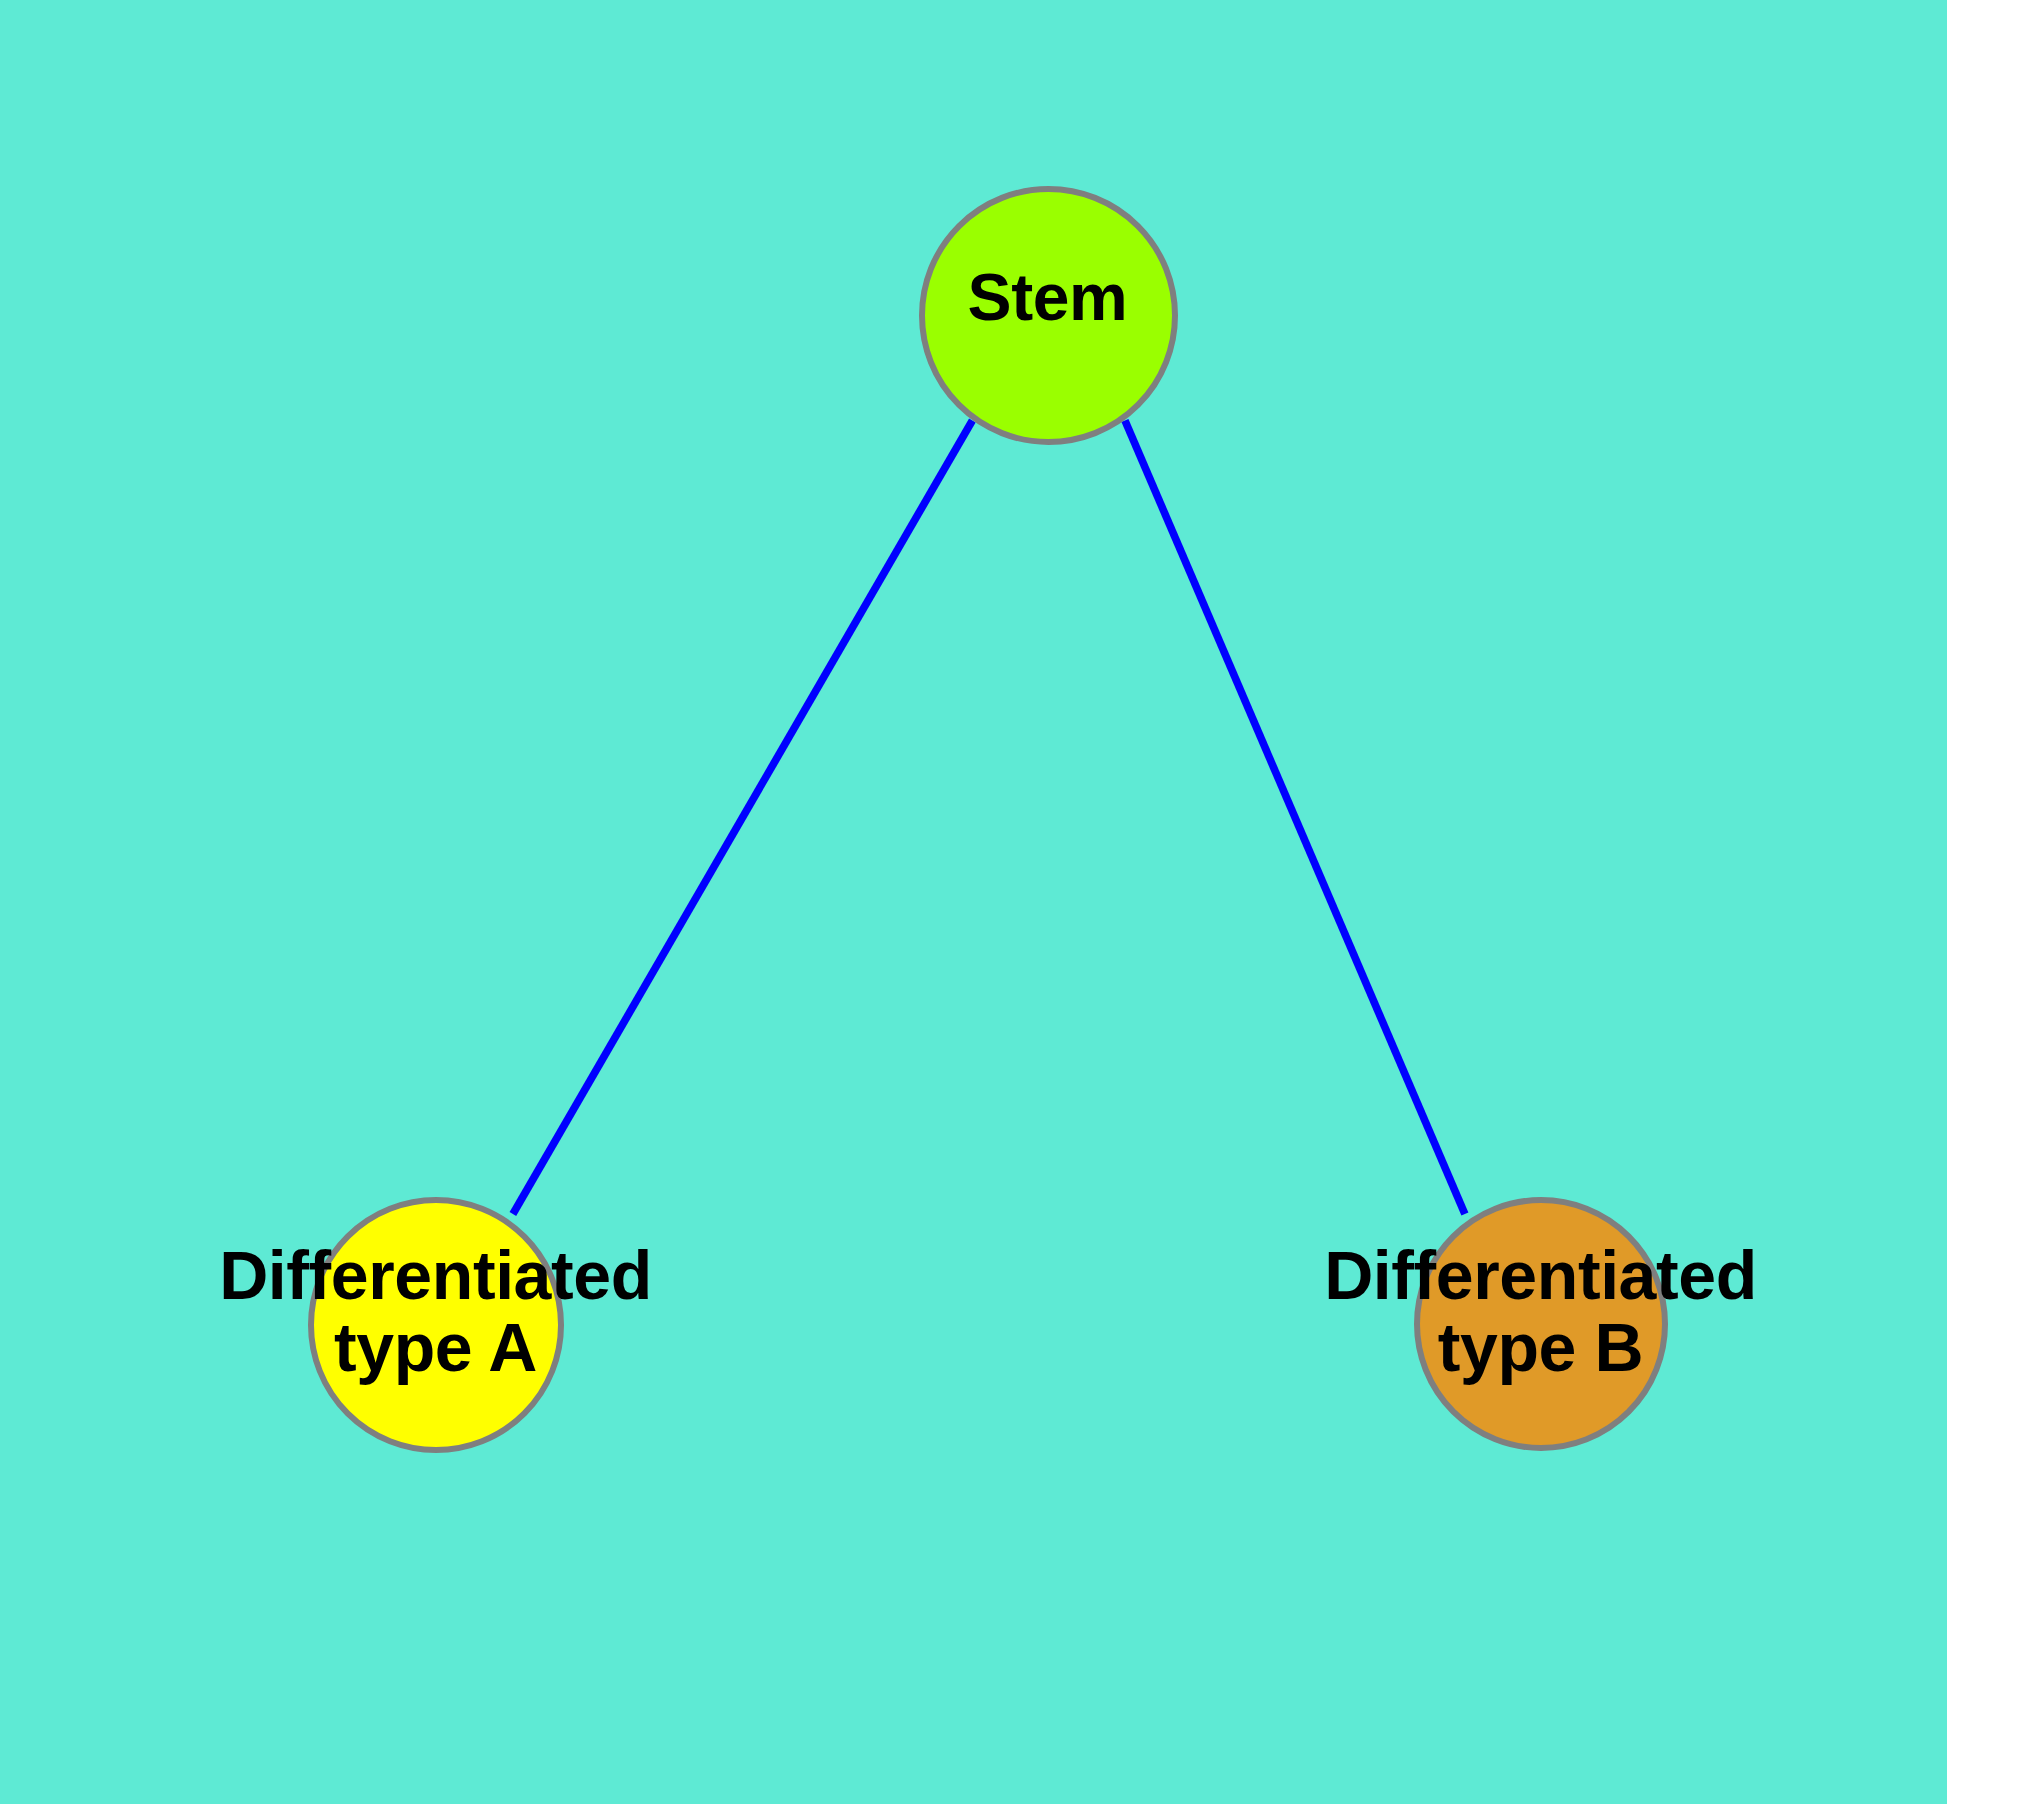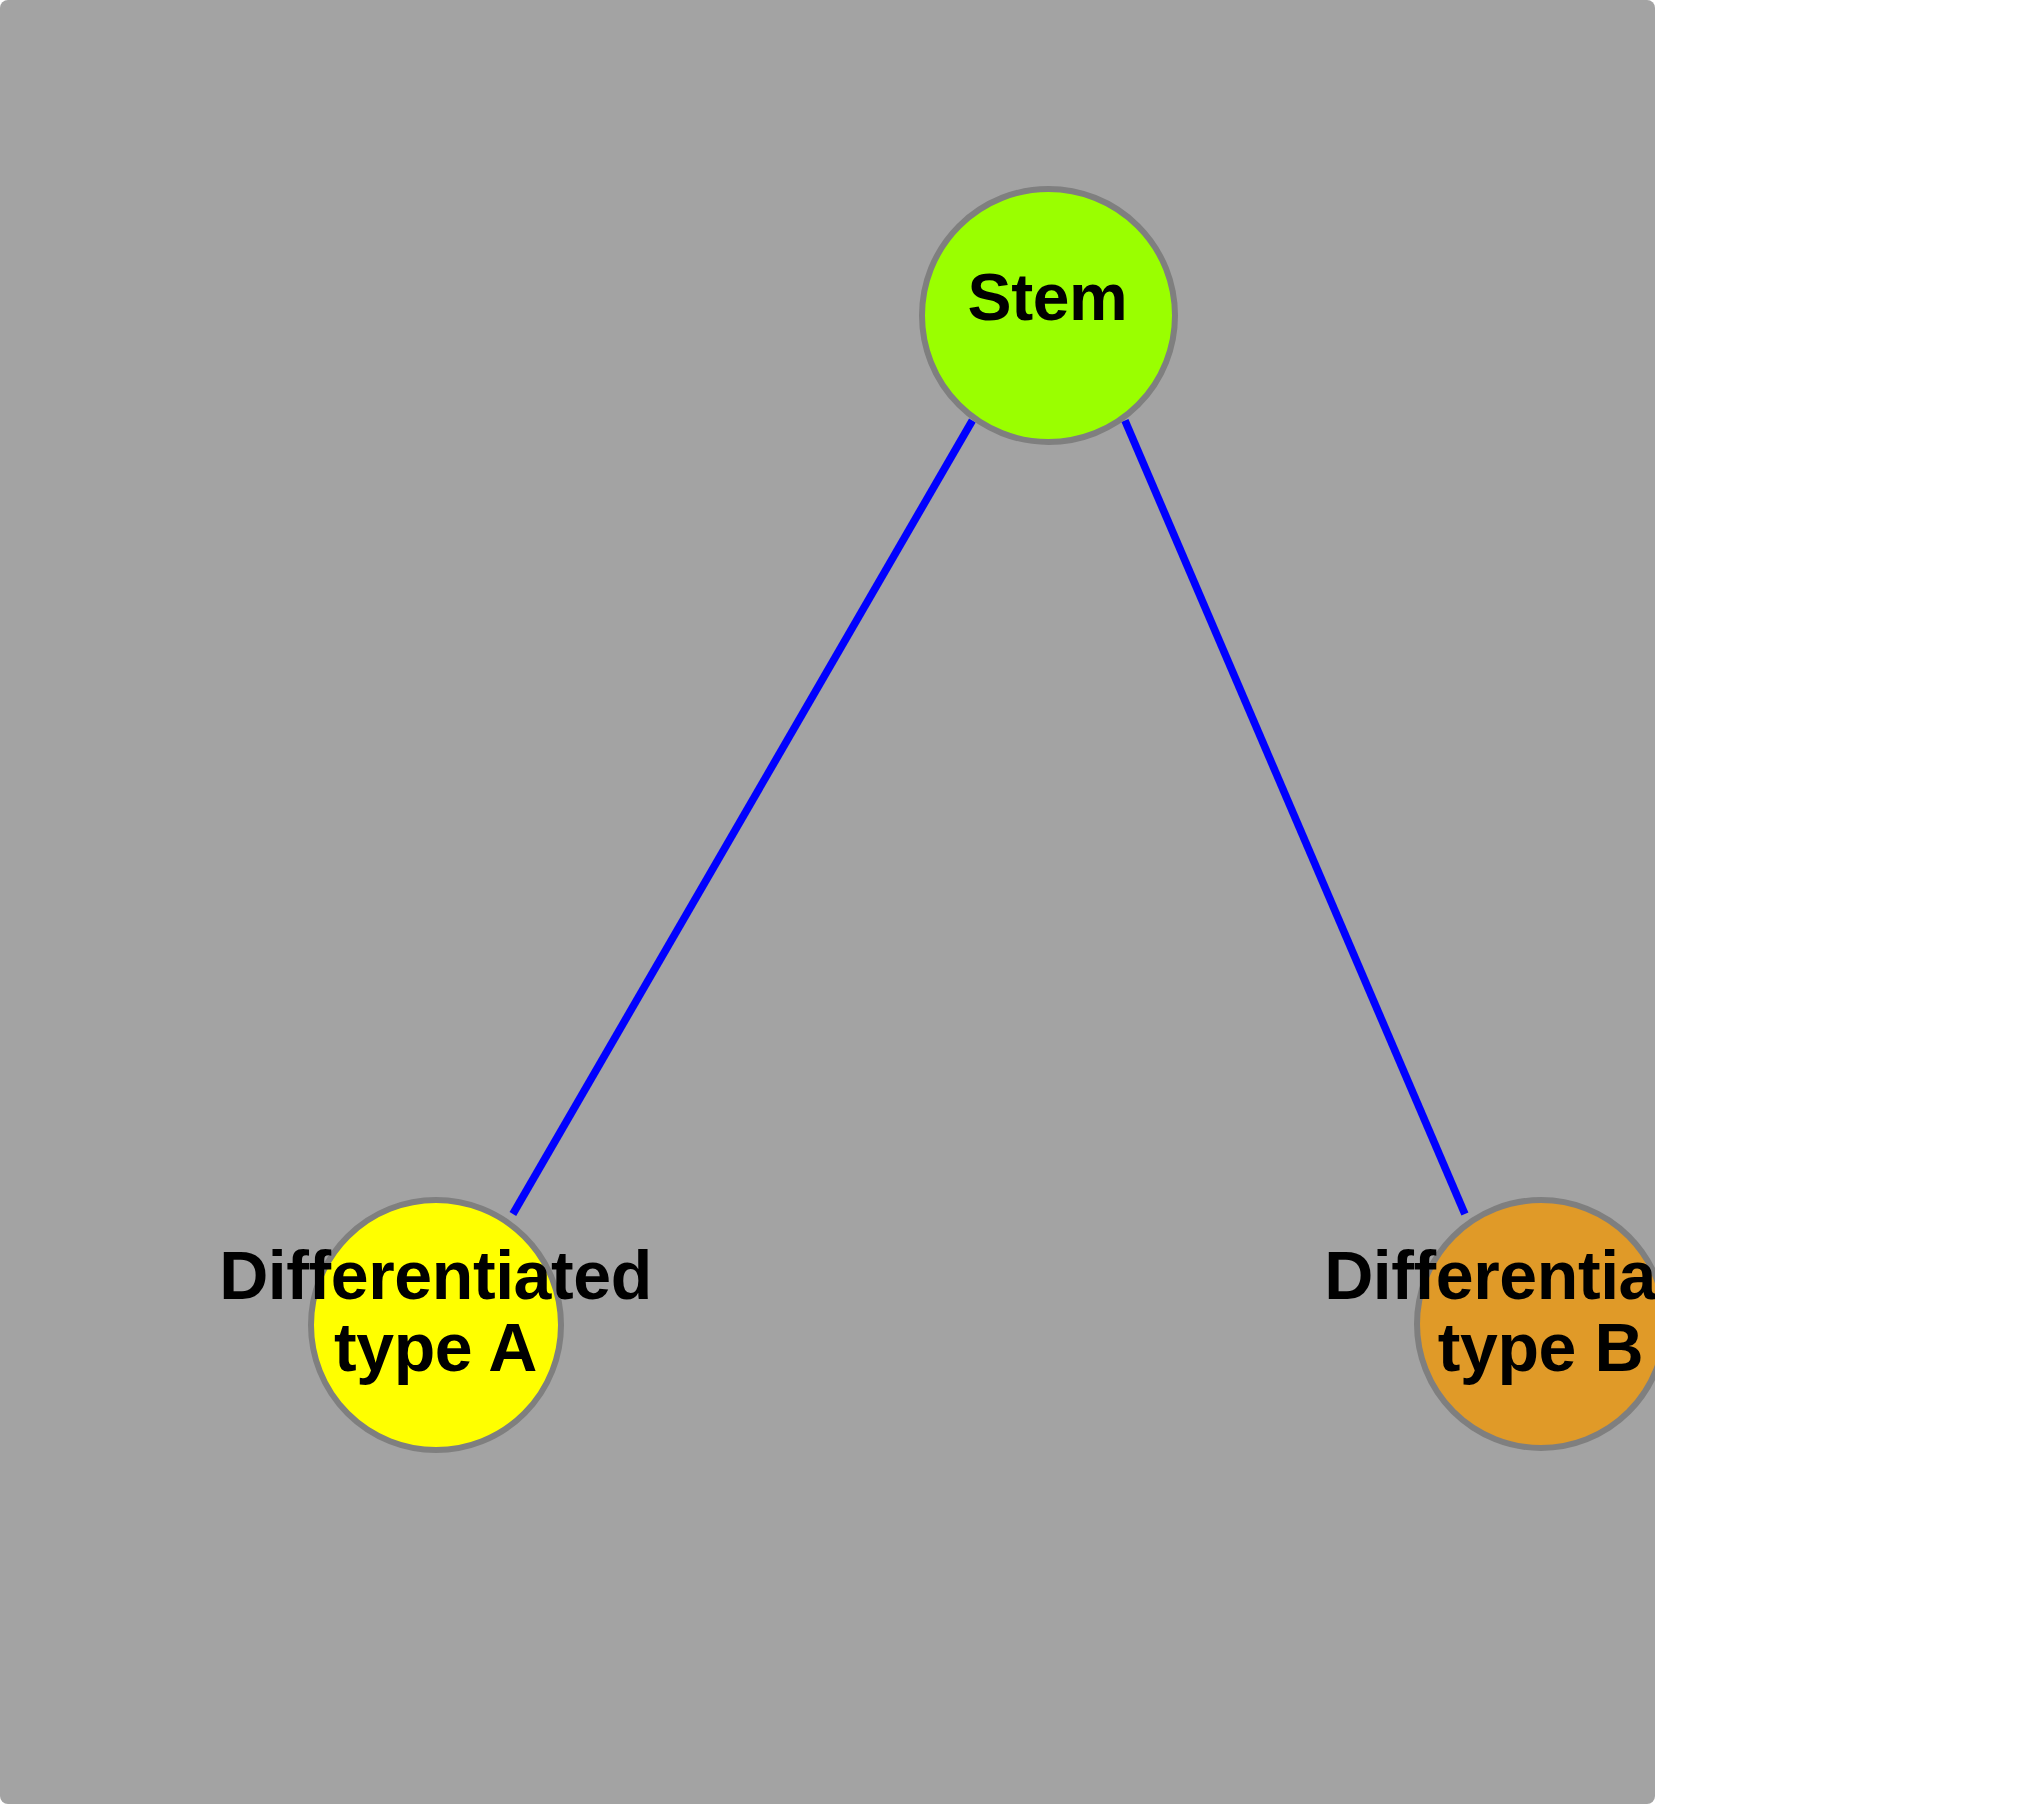--- a/index.html
+++ b/index.html
@@ -9,25 +9,24 @@
     background: #ffffff;
   }
   body {
     width: 2021px;
     height: 1812px;
     overflow: hidden;
     font-family: "Liberation Sans", sans-serif;
   }
   #graph-canvas {
     position: relative;
-    width: 1655px;
+    width: 1947px;
     height: 1804px;
-    background: #a3a3a3;
+    background: #5eead4;
     overflow: hidden;
-    border-radius: 8px;
   }
   #edge-layer {
     position: absolute;
     left: 0;
     top: 0;
     width: 2021px;
     height: 1804px;
   }
   .node {
     position: absolute;

